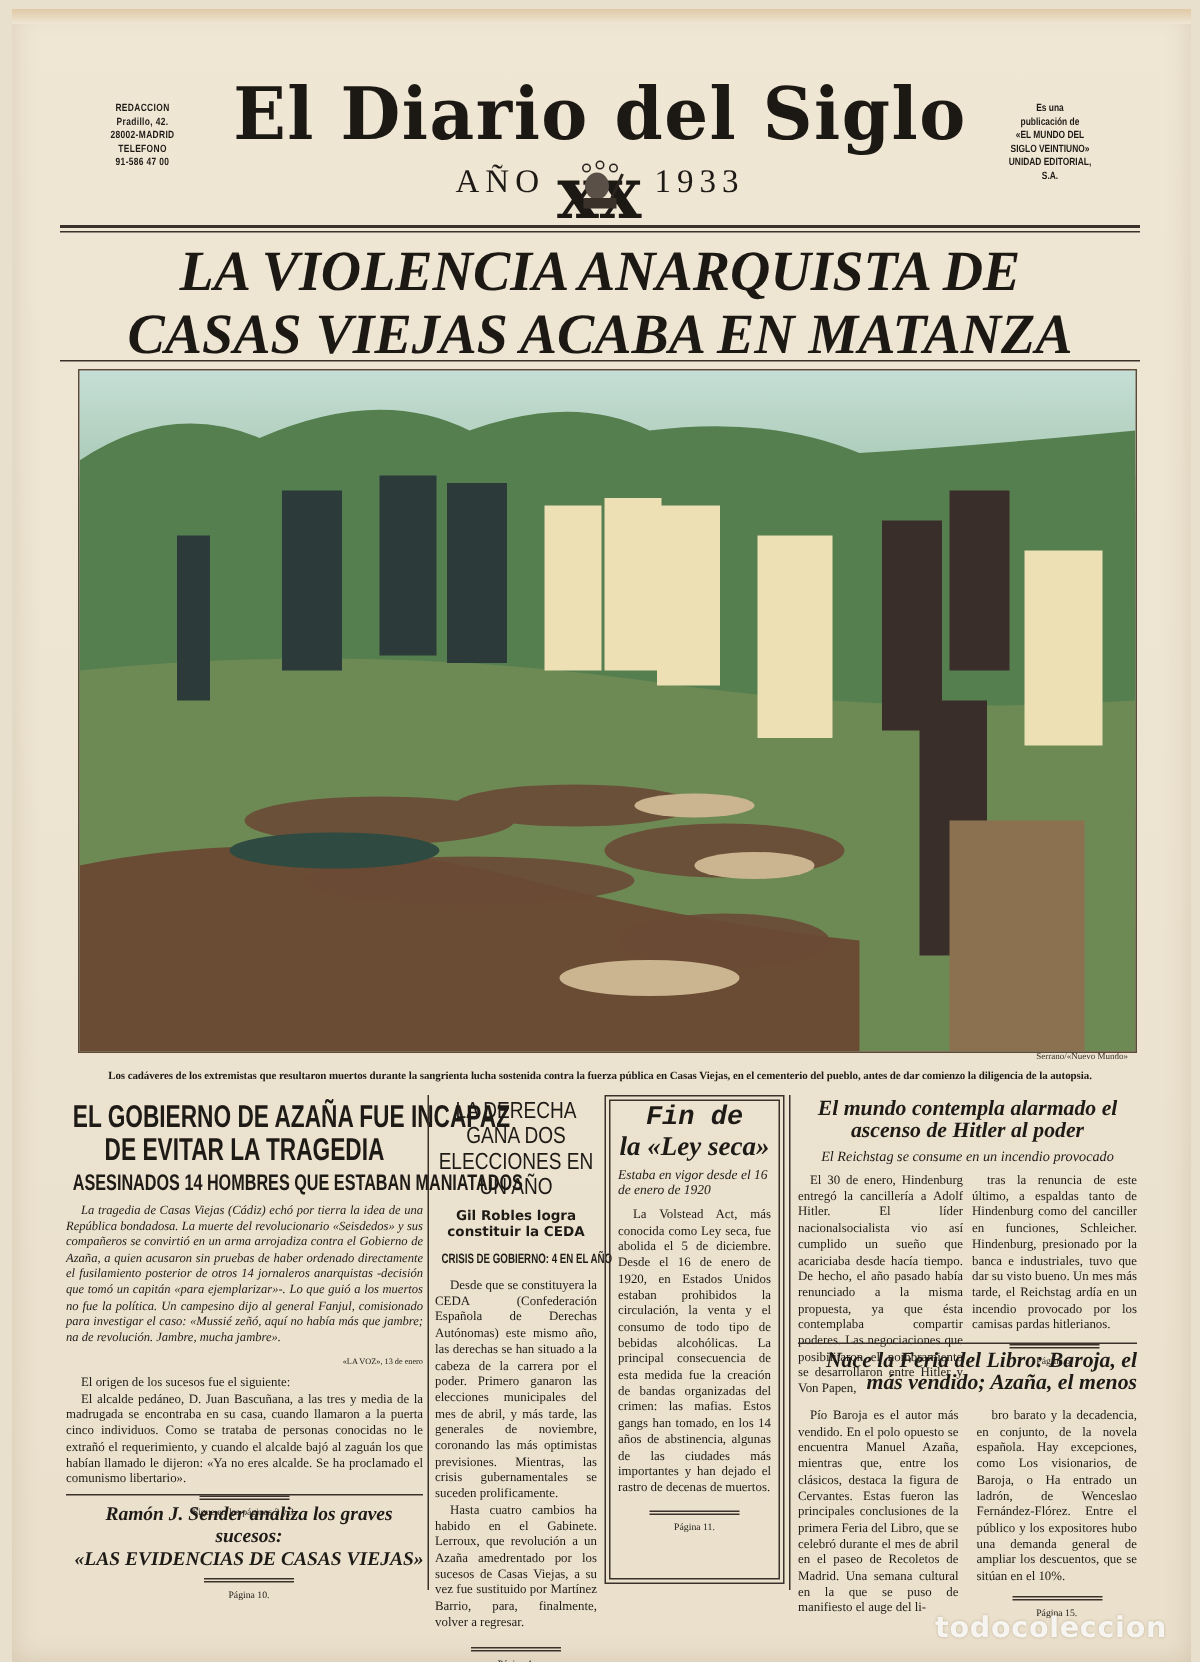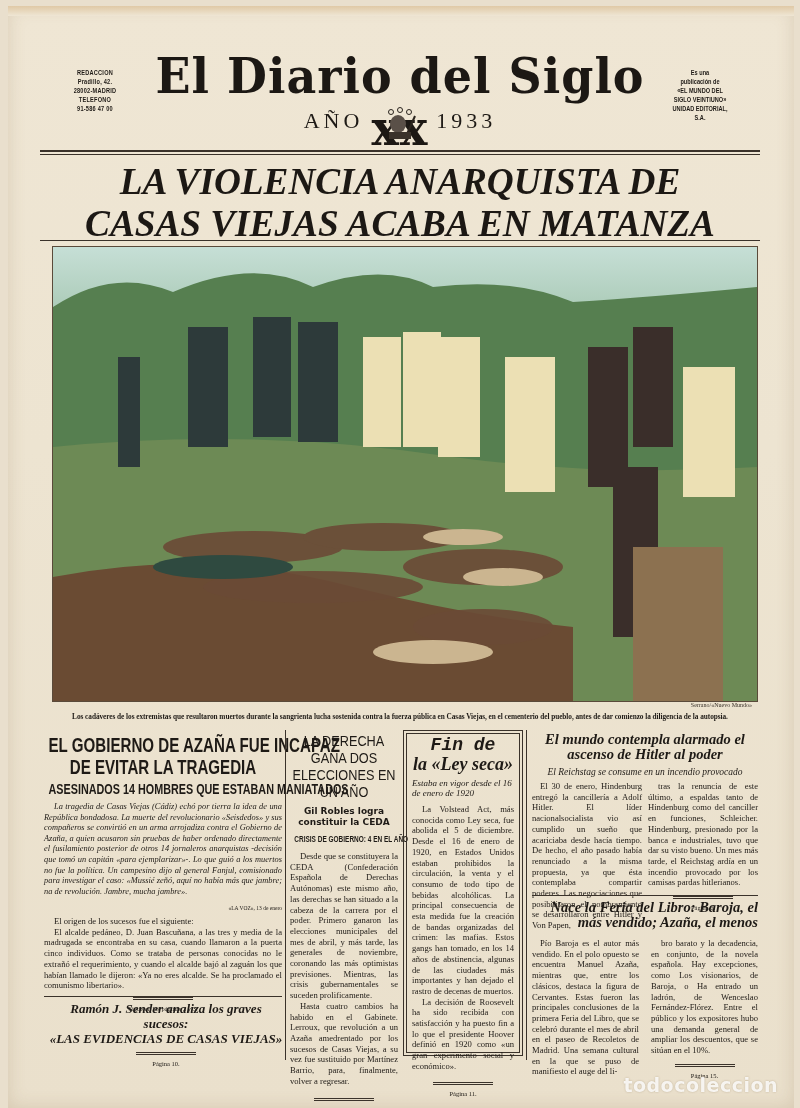--- a/index.html
+++ b/index.html
@@ -153,21 +153,20 @@
   <div class="miniRule" style="margin-top:12px;"></div>
   <div class="pageref">Página 4.</div>
 </div>
 
 <div class="box" style="left:406px;top:733px;width:112px;height:318px;"></div>
 <div class="col" style="left:412px;top:736px;width:102px;">
   <div class="it" style="font-weight:bold;font-size:18px;line-height:19px;text-align:center;font-family:Liberation Mono, monospace;">Fin de</div>
   <div class="it" style="font-weight:bold;font-size:18px;line-height:19px;text-align:center;">la «Ley seca»</div>
   <div class="it" style="font-size:9px;line-height:10px;text-align:left;margin:4px 0 6px;font-style:italic;">Estaba en vigor desde el 16 de enero de 1920</div>
   <p>La Volstead Act, más conocida como Ley seca, fue abolida el 5 de diciembre. Desde el 16 de enero de 1920, en Estados Unidos estaban prohibidos la circulación, la venta y el consumo de todo tipo de bebidas alcohólicas. La principal consecuencia de esta medida fue la creación de bandas organizadas del crimen: las mafias. Estos gangs han tomado, en los 14 años de abstinencia, algunas de las ciudades más importantes y han dejado el rastro de decenas de muertos.</p>
-  <p>La decisión de Roosevelt ha sido recibida con satisfacción y ha puesto fin a lo que el presidente Hoover definió en 1920 como «un gran experimento social y económico».</p>
   <div class="miniRule" style="margin-top:10px;"></div>
   <div class="pageref">Página 11.</div>
 </div>
 
 <div class="vline" style="left:526px;top:730px;height:330px;"></div>
 
 <div class="col" style="left:532px;top:732px;width:226px;">
   <div class="it" style="font-weight:bold;font-size:14.5px;line-height:15px;text-align:center;">El mundo contempla alarmado el ascenso de Hitler al poder</div>
   <div class="it" style="font-size:9.5px;line-height:12px;text-align:center;margin:4px 0 3px;">El Reichstag se consume en un incendio provocado</div>
   <div style="display:flex;gap:6px;">

